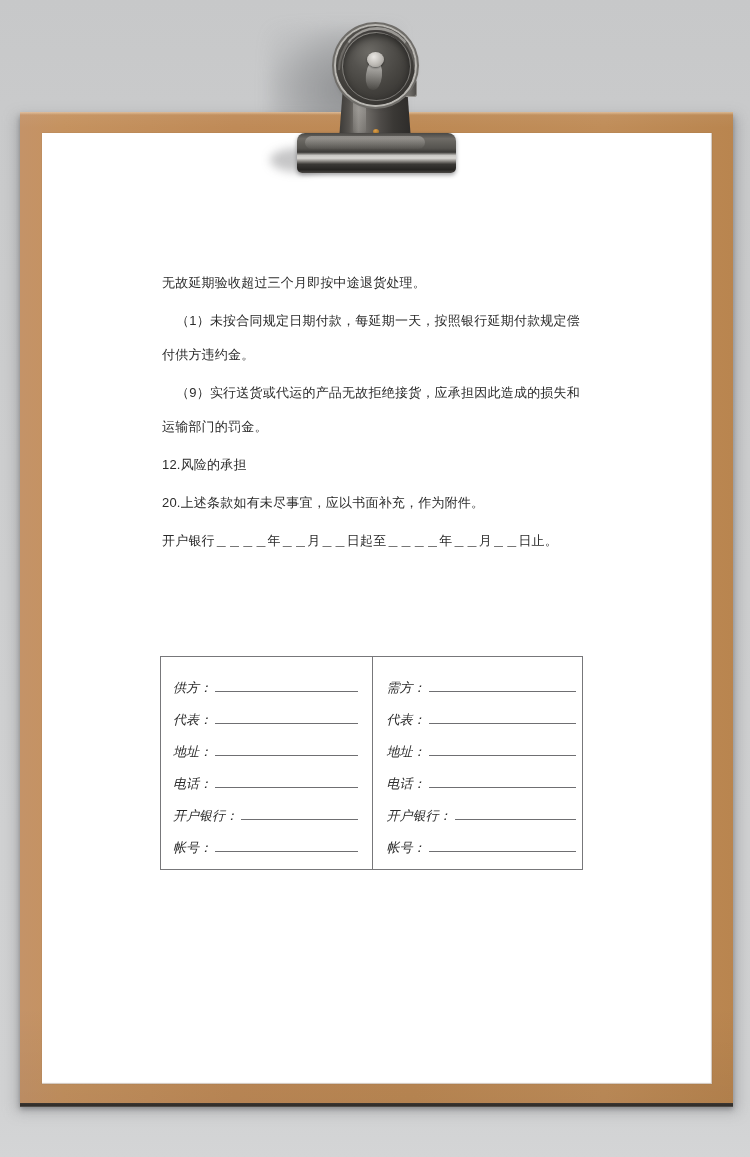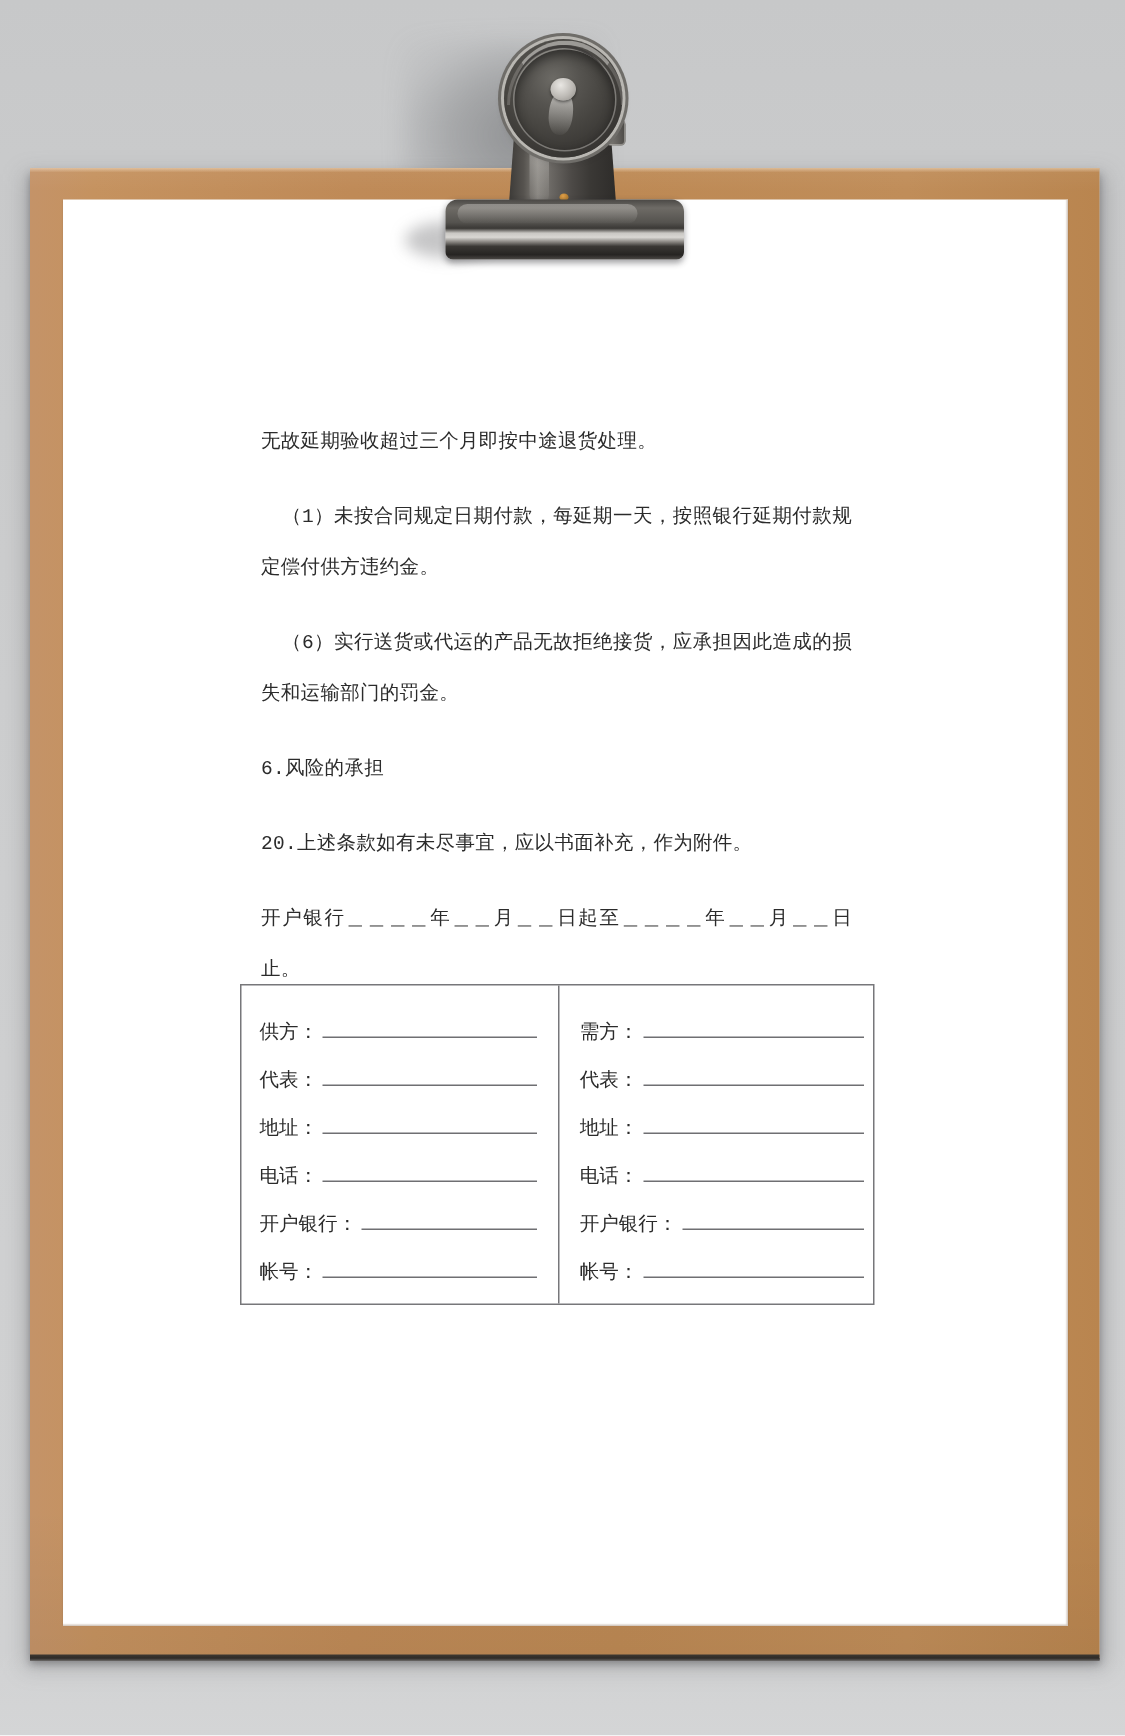--- a/index.html
+++ b/index.html
@@ -247,38 +247,38 @@
     position: absolute;
     left: 158px;
     top: 262px;
     width: 426px;
     color: #2b2b2b;
     font-size: 13px;
     line-height: 34px;
     letter-spacing: 0.2px;
   }
   .doc p {
-    margin: 16px;
+    margin: 4px;
     text-align: justify;
     text-justify: inter-ideograph;
     white-space: pre-wrap;
-    font-family: Liberation Mono, monospace;
   }
   .doc p.indent { text-indent: 14px; }
 
   
   .sigbox {
     position: absolute;
     left: 160px;
     top: 656px;
     width: 423px;
     height: 214px;
     border: 1px solid #77777a;
     box-sizing: border-box;
     display: flex;
+    font-style: italic;
   }
   .sig-col {
     flex: 0 0 50%;
     box-sizing: border-box;
     padding: 22px 0 0 12px;
   }
   .sig-col.right {
     border-left: 1px solid #77777a;
     padding-left: 14px;
   }
@@ -311,22 +311,22 @@
   <div class="board">
     <div class="board-top-hl"></div>
     <div class="board-bottom-edge"></div>
   </div>
 
   <div class="paper"></div>
 
   <div class="doc">
     <p>无故延期验收超过三个月即按中途退货处理。</p>
     <p class="indent">（1）未按合同规定日期付款，每延期一天，按照银行延期付款规定偿付供方违约金。</p>
-    <p class="indent">（6）实行送货或代运的产品无故拒绝接货，应承担因此造成的损失和运输部门的罚金。</p>
-    <p>6.风险的承担</p>
+    <p class="indent">（9）实行送货或代运的产品无故拒绝接货，应承担因此造成的损失和运输部门的罚金。</p>
+    <p>12.风险的承担</p>
     <p>20.上述条款如有未尽事宜，应以书面补充，作为附件。</p>
     <p>开户银行＿＿＿＿年＿＿月＿＿日起至＿＿＿＿年＿＿月＿＿日止。</p>
   </div>
 
   <div class="sigbox">
     <div class="sig-col left">
       <div class="sig-row">
         <span class="sig-label">供方：</span>
         <span class="sig-line"></span>
       </div>

